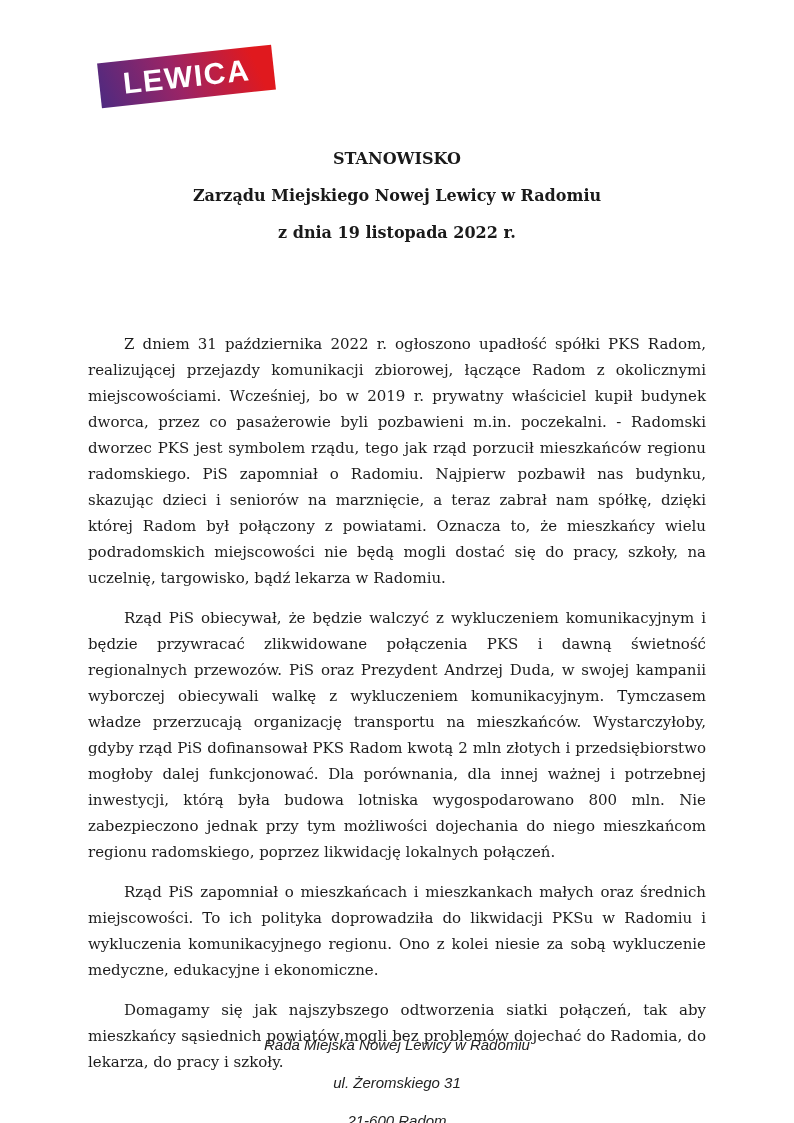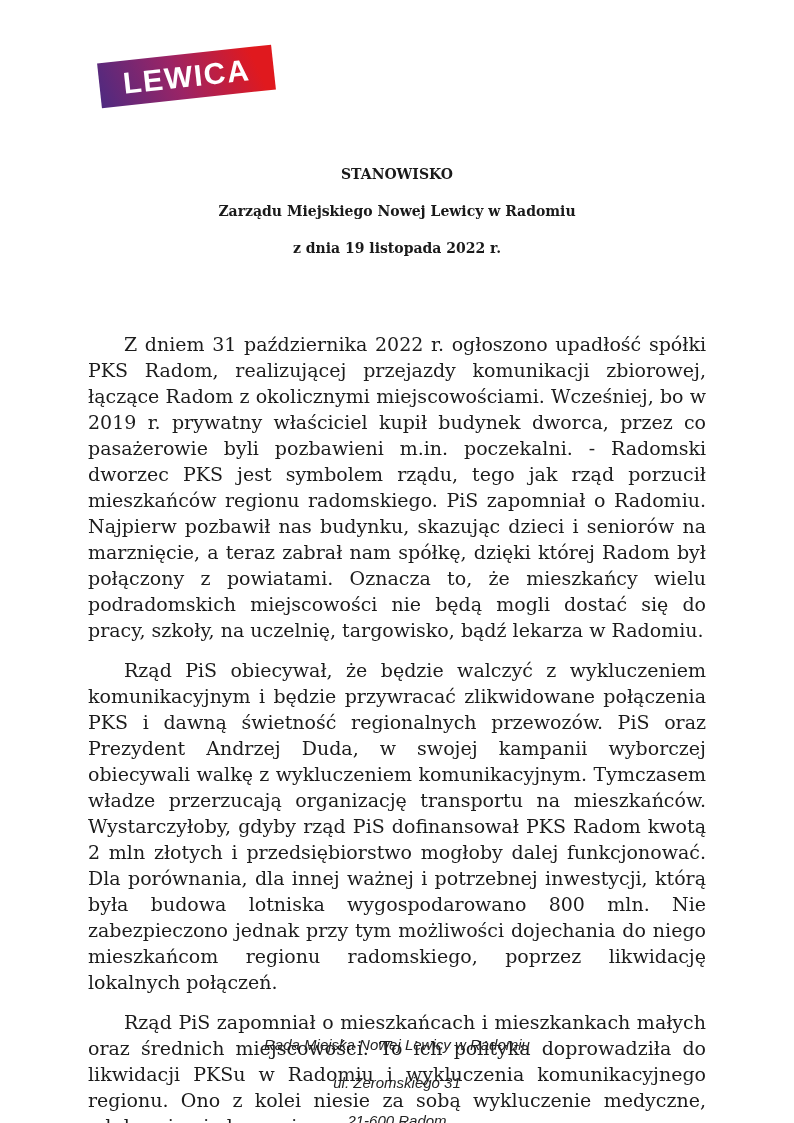--- a/index.html
+++ b/index.html
@@ -47,36 +47,36 @@
   
   .title-block {
     position: absolute;
     top: 150px;
     left: 0;
     width: 100%;
     text-align: center;
   }
   .title-line {
     font-weight: bold;
-    font-size: 14px;
+    font-size: 16px;
     line-height: 17px;
-    margin: 16px 0 20px 0;
+    margin: 0 0 20px 0;
     color: #1a1a1a;
   }
 
   
   .body-text {
     position: absolute;
     top: 331px;
     left: 88px;
     width: 618px;
   }
   .body-text p {
     margin: 0 0 14px 0;
-    font-size: 19px;
+    font-size: 15px;
     line-height: 26px;
     text-align: justify;
     text-indent: 36px;
     color: #1c1c1c;
   }
 
   
   .footer {
     position: absolute;
     top: 1018px;

